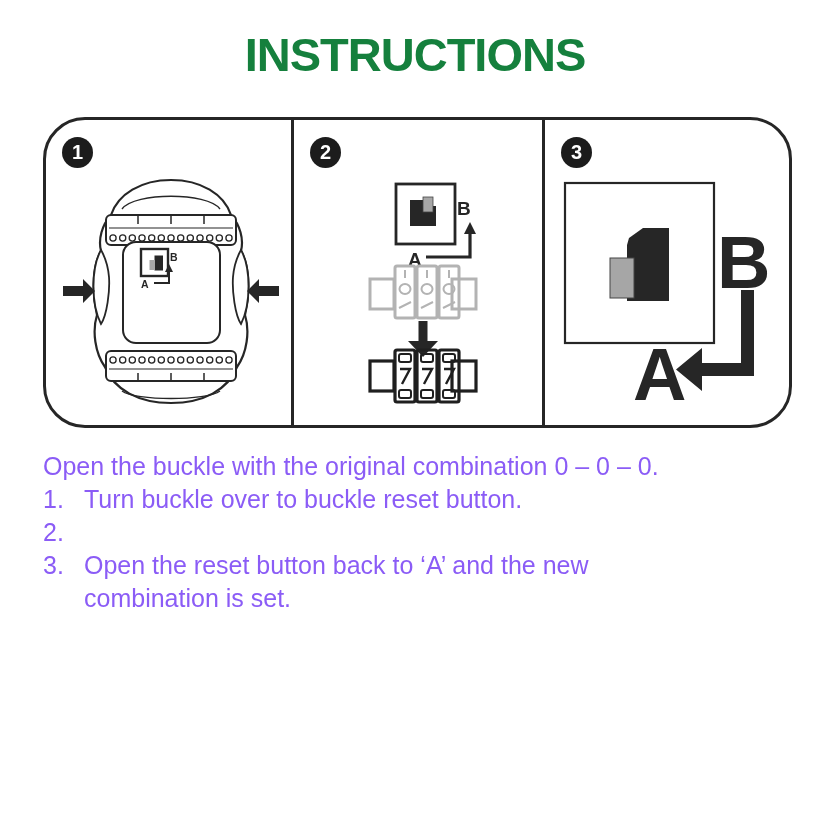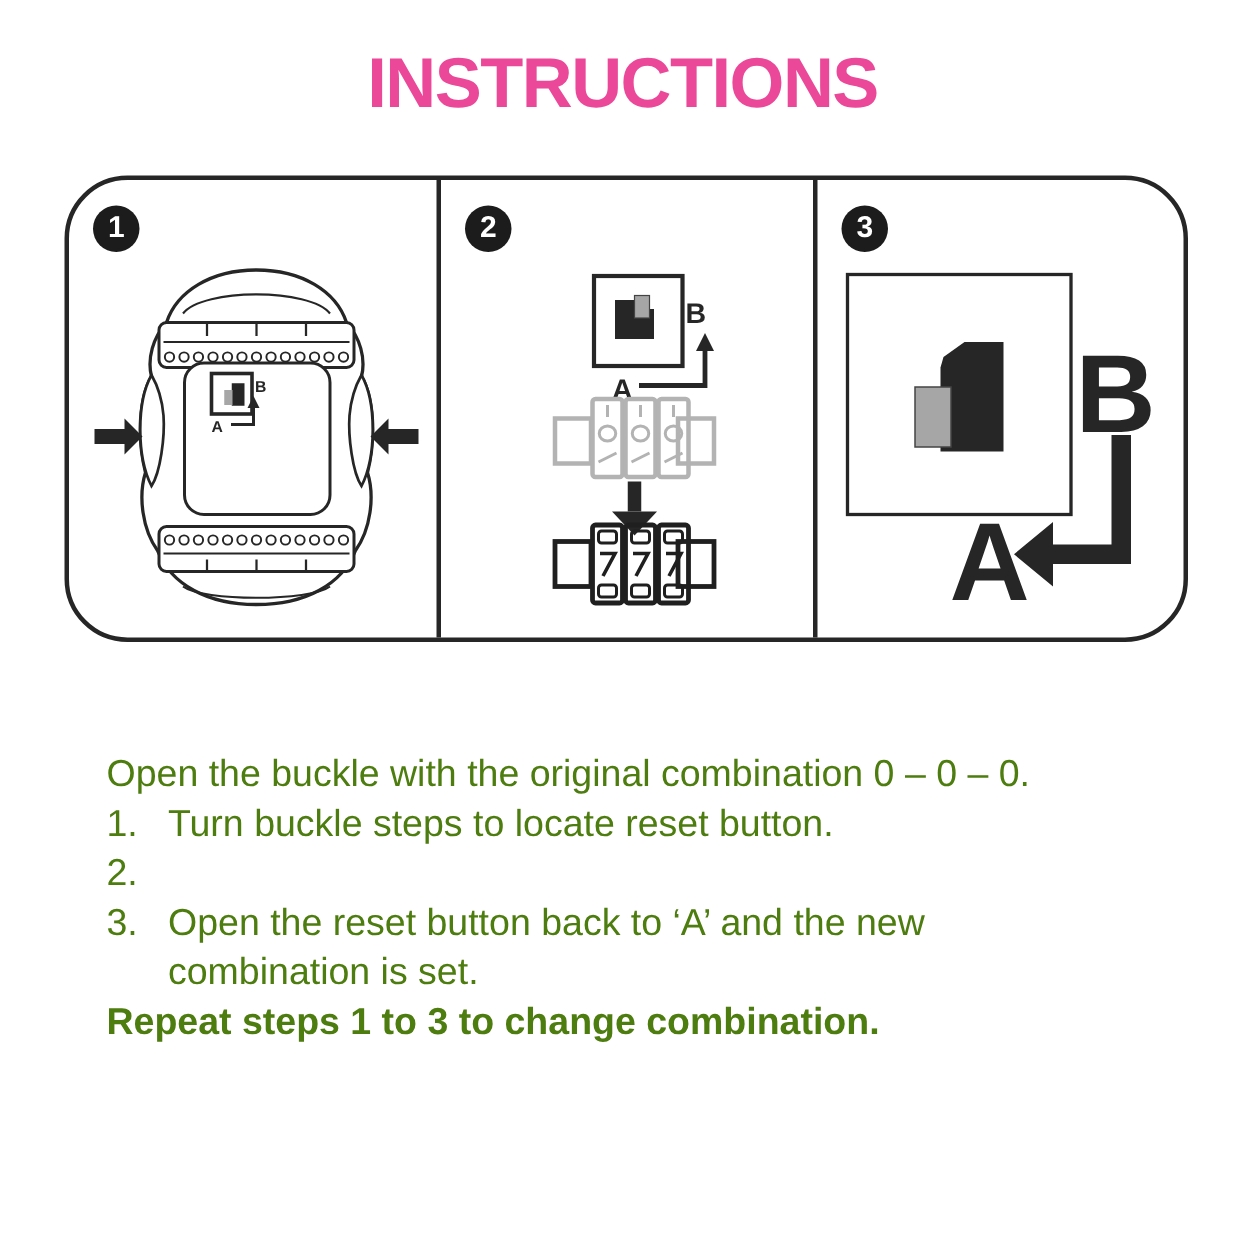--- a/index.html
+++ b/index.html
@@ -2,40 +2,40 @@
 <html><head>
 <meta charset="utf-8">
 <style>
   html,body{margin:0;padding:0;}
   body{
     width:830px;height:830px;background:#ffffff;position:relative;
     font-family:"Liberation Sans", sans-serif;color:#2b2b2b;overflow:hidden;
   }
   .title{
     position:absolute;left:0;top:27px;width:830px;text-align:center;
-    font-size:47px;font-weight:700;letter-spacing:-1px;color:#ec4899;margin:0;
+    font-size:47px;font-weight:700;letter-spacing:-1px;color:#15803d;margin:0;
   }
   .figure{
     position:absolute;left:43px;top:117px;width:749px;height:311px;
     border:3.5px solid #262626;border-radius:42px;box-sizing:border-box;
     display:flex;background:#fff;
   }
   .panel{position:relative;height:100%;}
   .panel-1{width:245px;}
   .panel-2{width:248px;border-left:3.5px solid #262626;border-right:3.5px solid #262626;}
   .panel-3{flex:1;}
   .badge{
     position:absolute;left:16px;top:17px;width:31px;height:31px;border-radius:50%;
     background:#1c1c1c;color:#fff;font-weight:700;font-size:20px;line-height:31px;
     text-align:center;z-index:2;
   }
   .panel svg{position:absolute;left:0;top:0;}
   .instructions{
-    position:absolute;left:43px;top:500px;width:760px;
-    font-size:25px;line-height:33px;color:#4d7c0f;margin-left:28px;
+    position:absolute;left:43px;top:450px;width:760px;
+    font-size:25px;line-height:33px;color:#8b5cf6;
   }
   .instructions p{margin:0;}
   .step{display:flex;}
   .step-num{flex:0 0 41px;}
   .step-text{white-space:pre-line;}
   .footer{font-weight:700;}
 </style>
 </head>
 <body>
 
@@ -203,24 +203,23 @@
       <polygon fill="#262626" points="196,170 209,170 209,256 157,256 157,271 131,249.5 157,228 157,243 196,243"></polygon>
     </svg>
   </div>
 
 </div>
 
 <div class="instructions">
   <p class="intro">Open the buckle with the original combination 0 – 0 – 0.</p>
   <div class="step">
     <span class="step-num">1.</span>
-    <span class="step-text">Turn buckle steps to locate reset button.</span>
+    <span class="step-text">Turn buckle over to buckle reset button.</span>
   </div>
   <div class="step">
     <span class="step-num">2.</span>
   </div>
   <div class="step">
     <span class="step-num">3.</span>
     <span class="step-text">Open the reset button back to ‘A’ and the new
 combination is set.</span>
   </div>
-  <p class="footer">Repeat steps 1 to 3 to change combination.</p>
 </div>
 
 </body></html>

